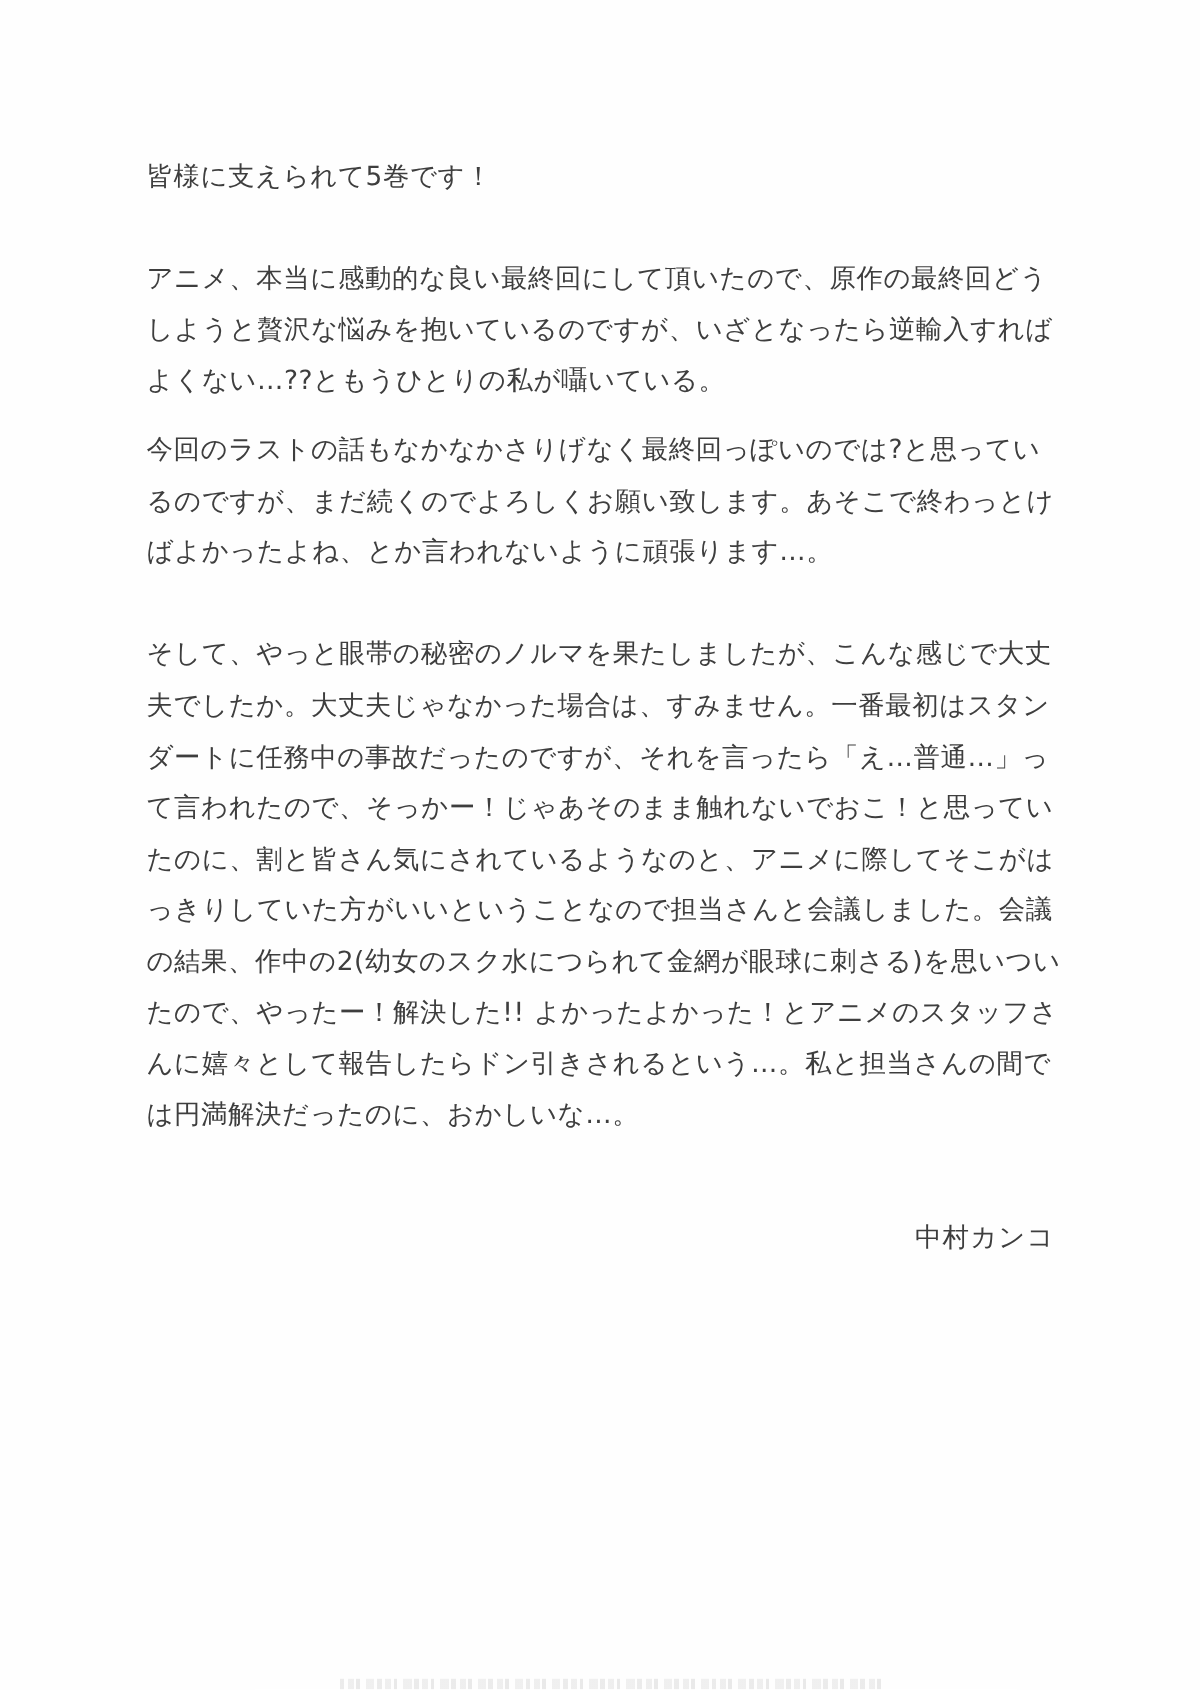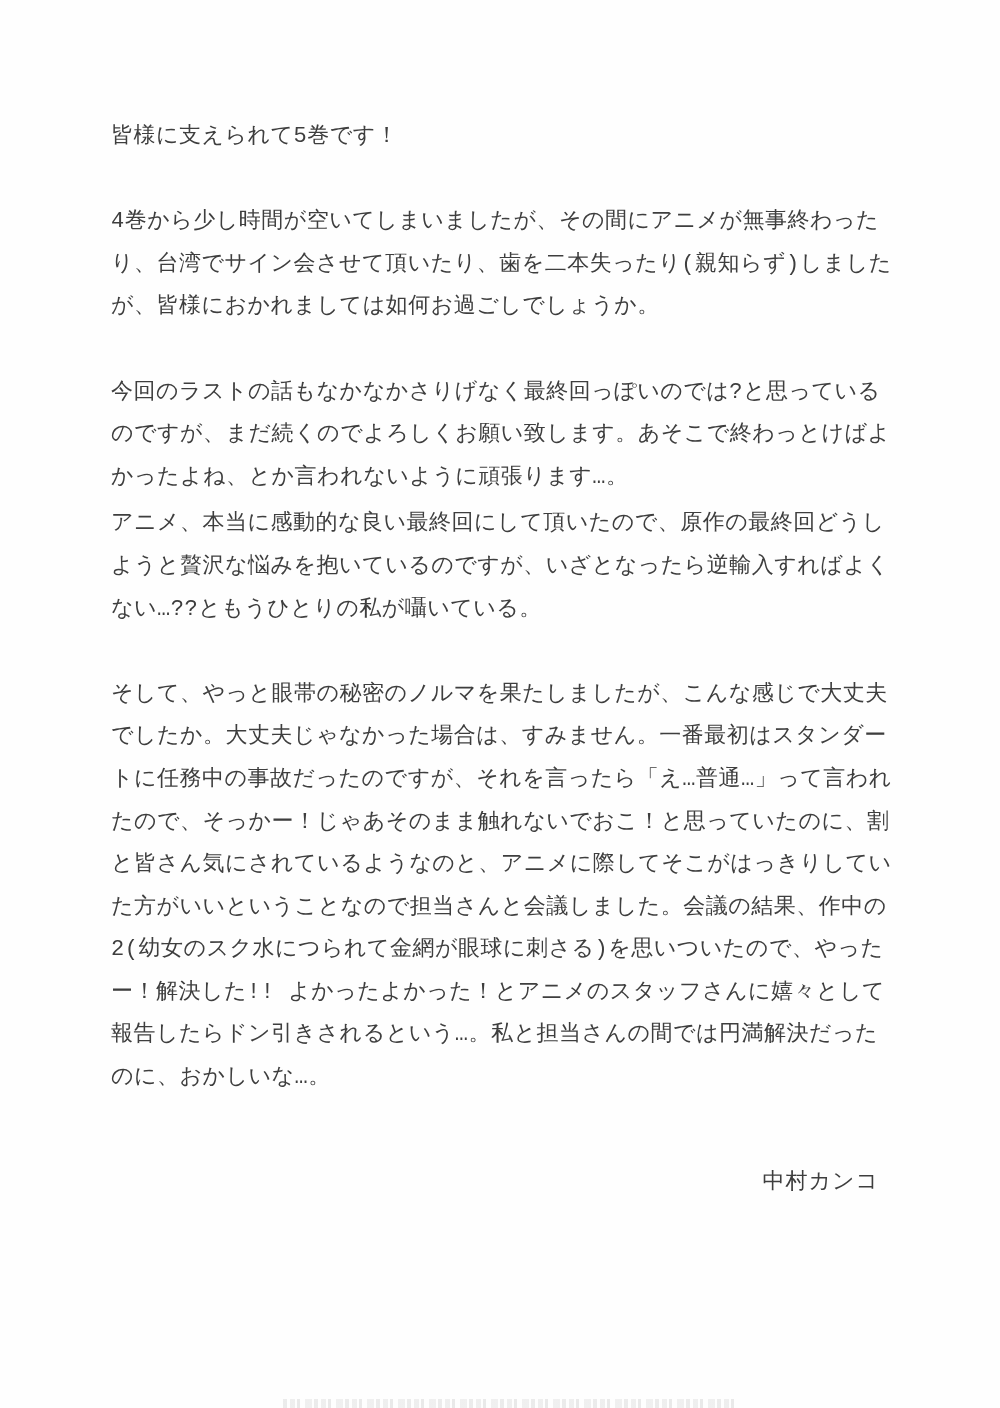--- a/index.html
+++ b/index.html
@@ -23,21 +23,21 @@
     color: #3e3e3e;
     font-size: 22px;
     line-height: 42.6px;
     letter-spacing: 0.5px;
     text-align: left;
     word-break: break-all;
     line-break: anywhere;
   }
   .pgroup { margin: 0 0 42.6px 0; }
   .pgroup:last-of-type { margin-bottom: 0; }
-  .pgroup p { margin: 4px; padding: 0; font-family: Liberation Mono, monospace; }
+  .pgroup p { margin: 15px; padding: 0; }
   .signature {
     margin-top: 60px;
     text-align: right;
     padding-right: 20px;
     color: #3e3e3e;
     font-size: 22px;
     line-height: 42.6px;
     letter-spacing: 1px;
   }
   
@@ -60,27 +60,24 @@
 <body>
 
 <div class="page">
 
   <div class="content">
 
     <div class="pgroup">
       <p>皆様に支えられて5巻です！</p>
     </div>
 
-    <div class="pgroup">
-      <p>4巻から少し時間が空いてしまいましたが、その間にアニメが無事終わったり、台湾でサイン会させて頂いたり、歯を二本失ったり(親知らず)しましたが、皆様におかれましては如何お過ごしでしょうか。</p>
-    </div>
 
     <div class="pgroup">
+      <p>アニメ、本当に感動的な良い最終回にして頂いたので、原作の最終回どうしようと贅沢な悩みを抱いているのですが、いざとなったら逆輸入すればよくない…??ともうひとりの私が囁いている。</p>
       <p>今回のラストの話もなかなかさりげなく最終回っぽいのでは?と思っているのですが、まだ続くのでよろしくお願い致します。あそこで終わっとけばよかったよね、とか言われないように頑張ります…。</p>
-      <p>アニメ、本当に感動的な良い最終回にして頂いたので、原作の最終回どうしようと贅沢な悩みを抱いているのですが、いざとなったら逆輸入すればよくない…??ともうひとりの私が囁いている。</p>
     </div>
 
     <div class="pgroup">
       <p>そして、やっと眼帯の秘密のノルマを果たしましたが、こんな感じで大丈夫でしたか。大丈夫じゃなかった場合は、すみません。一番最初はスタンダートに任務中の事故だったのですが、それを言ったら「え…普通…」って言われたので、そっかー！じゃあそのまま触れないでおこ！と思っていたのに、割と皆さん気にされているようなのと、アニメに際してそこがはっきりしていた方がいいということなので担当さんと会議しました。会議の結果、作中の2(幼女のスク水につられて金網が眼球に刺さる)を思いついたので、やったー！解決した!! よかったよかった！とアニメのスタッフさんに嬉々として報告したらドン引きされるという…。私と担当さんの間では円満解決だったのに、おかしいな…。</p>
     </div>
 
 
     <div class="signature">中村カンコ</div>
 
   </div>

